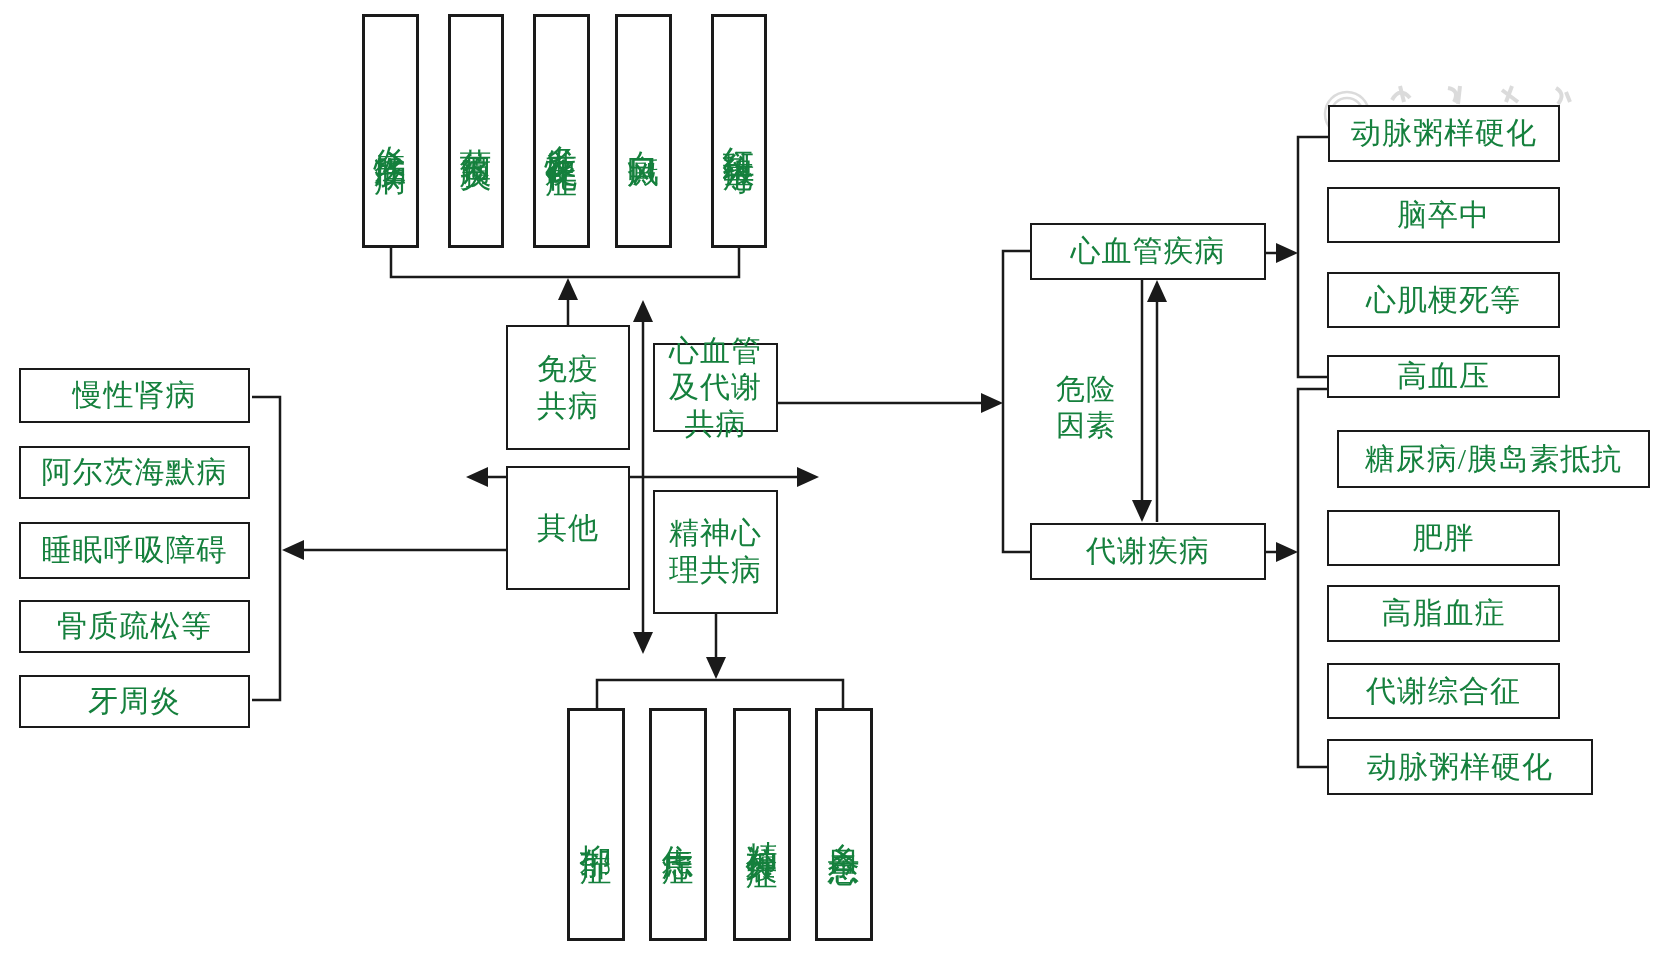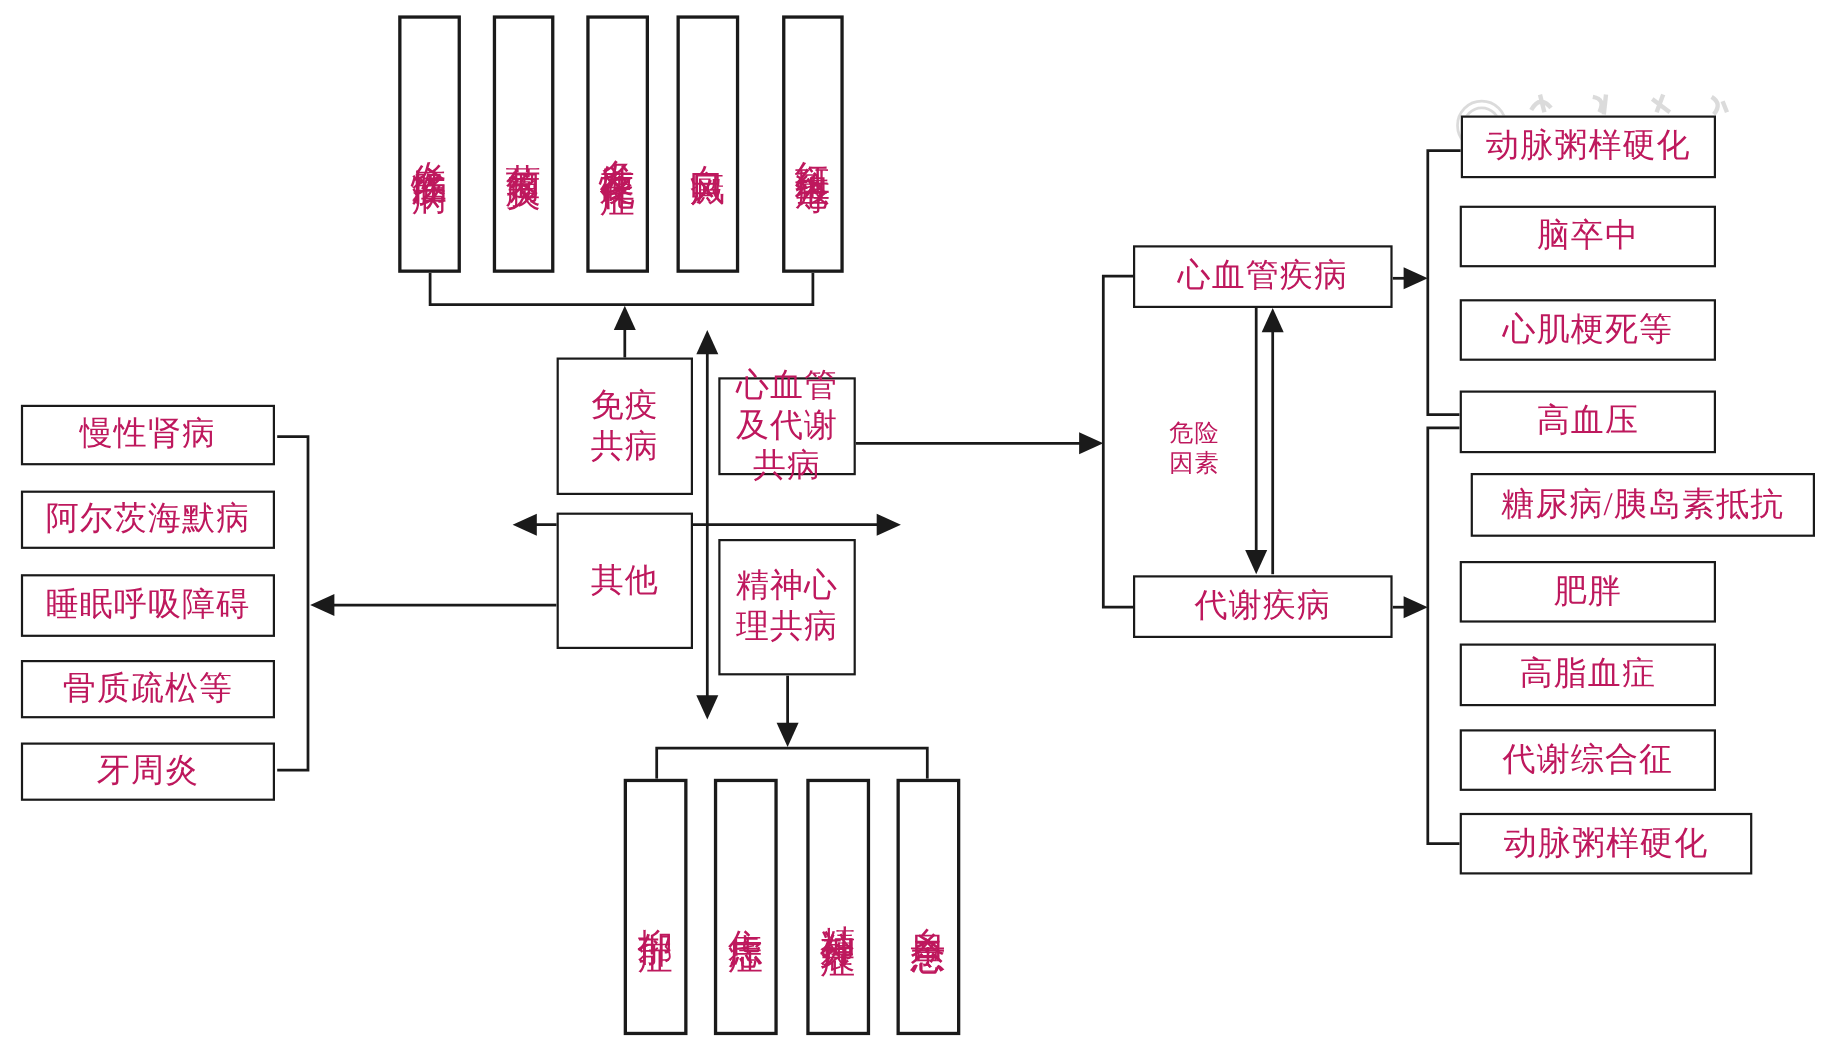--- a/index.html
+++ b/index.html
@@ -10,21 +10,21 @@
     overflow:hidden;
     font-family:"Liberation Serif","DejaVu Serif",serif;
   }
   #connectors{position:absolute;left:0;top:0;z-index:1;}
   .box{
     position:absolute;
     box-sizing:border-box;
     background:#ffffff;
     border:2px solid #1a1a1a;
     display:flex;align-items:center;justify-content:center;
-    color:#be185d;
+    color:#15803d;
     text-align:center;
     white-space:pre-line;
     z-index:2;
   }
   .hbox{font-size:30px;line-height:1.22;letter-spacing:1px;}
   .vbox{
     writing-mode:vertical-rl;
     text-orientation:upright;
     font-size:32px;
     letter-spacing:4px;
@@ -132,27 +132,27 @@
   <div class="box hbox" style="left:19px;top:522px;width:231px;height:57px">睡眠呼吸障碍</div>
   <div class="box hbox" style="left:19px;top:600px;width:231px;height:53px">骨质疏松等</div>
   <div class="box hbox" style="left:19px;top:675px;width:231px;height:53px">牙周炎</div>
 
   <div class="box vbox" style="left:567px;top:708px;width:58px;height:233px">抑郁症</div>
   <div class="box vbox" style="left:649px;top:708px;width:58px;height:233px">焦虑症</div>
   <div class="box vbox" style="left:733px;top:708px;width:58px;height:233px">精神分裂症</div>
   <div class="box vbox" style="left:815px;top:708px;width:58px;height:233px">自杀意念</div>
 
   <div class="box hbox" style="left:1030px;top:223px;width:236px;height:57px">心血管疾病</div>
-  <div class="box hbox nobox" style="left:1036px;top:370px;width:100px;height:75px;font-size:22px">危险
+  <div class="box hbox nobox" style="left:1036px;top:370px;width:100px;height:75px;font-size:29px">危险
 因素</div>
   <div class="box hbox" style="left:1030px;top:523px;width:236px;height:57px">代谢疾病</div>
 
   <div class="box hbox" style="left:1328px;top:105px;width:232px;height:57px">动脉粥样硬化</div>
   <div class="box hbox" style="left:1327px;top:187px;width:233px;height:56px">脑卒中</div>
   <div class="box hbox" style="left:1327px;top:272px;width:233px;height:56px">心肌梗死等</div>
-  <div class="box hbox" style="left:1327px;top:355px;width:233px;height:57px">高血压</div>
+  <div class="box hbox" style="left:1327px;top:355px;width:233px;height:43px">高血压</div>
   <div class="box hbox" style="left:1337px;top:430px;width:313px;height:58px">糖尿病/胰岛素抵抗</div>
   <div class="box hbox" style="left:1327px;top:510px;width:233px;height:56px">肥胖</div>
   <div class="box hbox" style="left:1327px;top:585px;width:233px;height:57px">高脂血症</div>
   <div class="box hbox" style="left:1327px;top:663px;width:233px;height:56px">代谢综合征</div>
   <div class="box hbox" style="left:1327px;top:739px;width:266px;height:56px">动脉粥样硬化</div>
 
 </div>
 
 </body></html>

